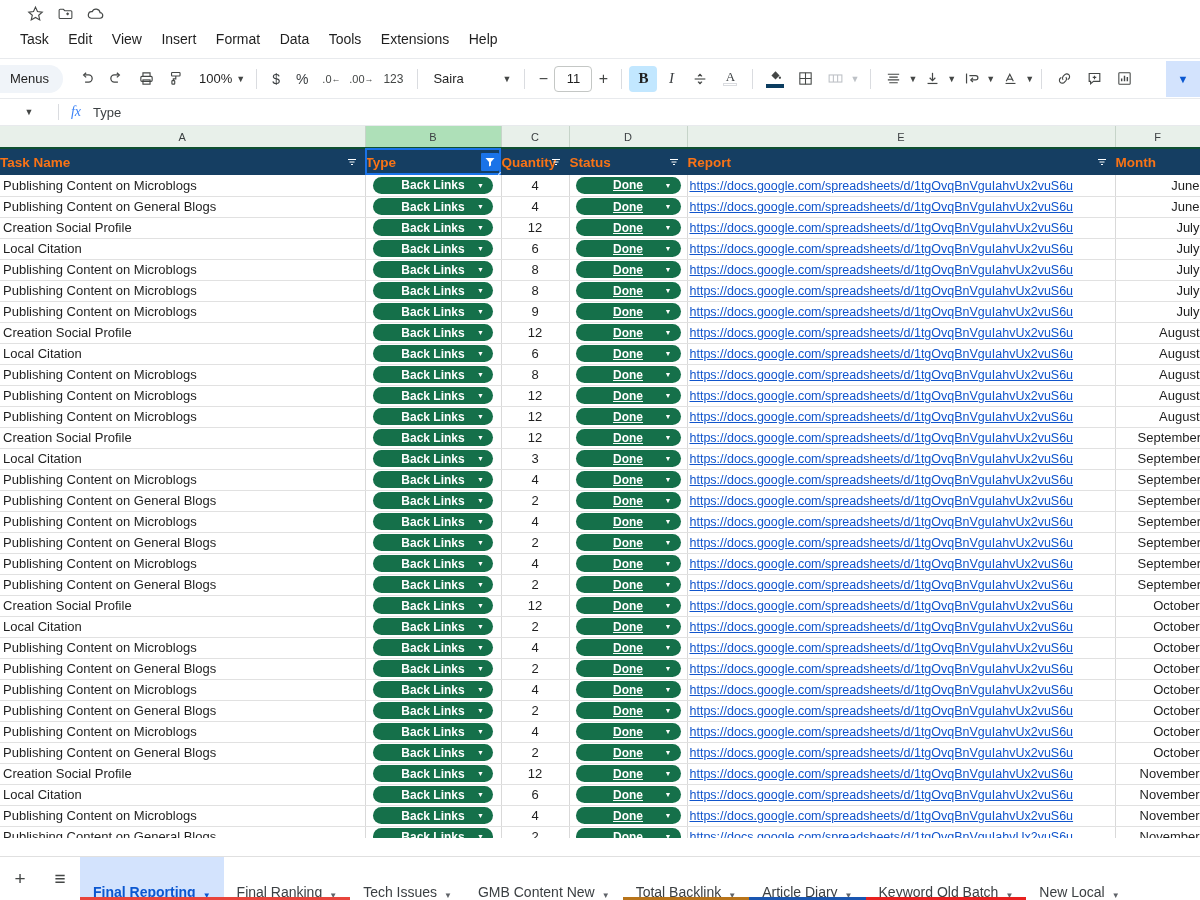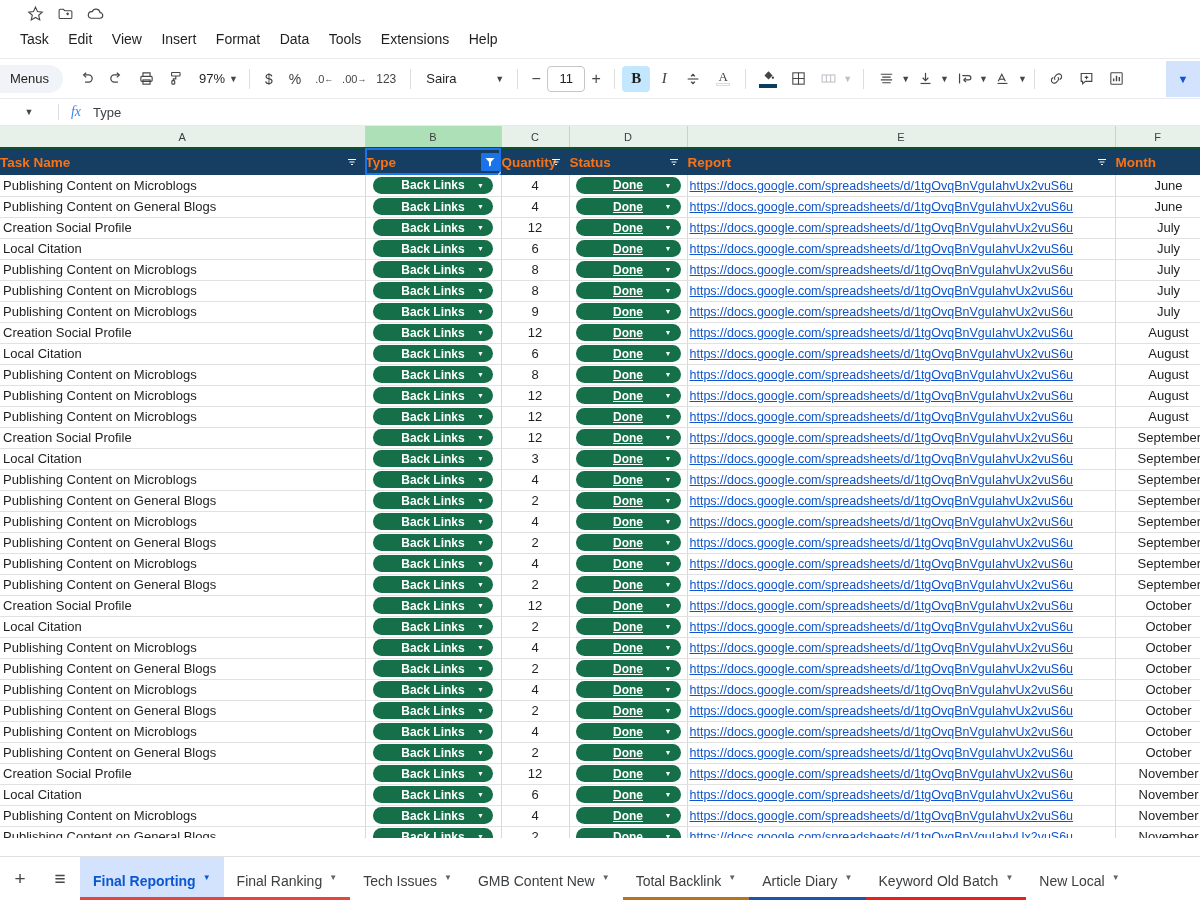--- a/index.html
+++ b/index.html
@@ -130,21 +130,21 @@
   }
 
   tr.datarow td {
     height: 21px; border-right: 1px solid #d9d9d9; border-bottom: 1px solid #e1e1e1;
     font-size: 13px; color: #1f1f1f; background: #fff; overflow: hidden; white-space: nowrap;
   }
   td.c-task { padding-left: 3px; }
   td.c-type, td.c-status { text-align: center; padding: 0 4px; }
   td.c-qty { text-align: center; }
   td.c-report { padding-left: 2px; }
-  td.c-month { text-align: center; color: #1f4e9c; padding-left: 22px; }
+  td.c-month { text-align: right; color: #1f4e9c; padding-left: 22px; }
 
   .chip {
     display: inline-flex; align-items: center; justify-content: center;
     gap: 0px; position: relative;
     background: #15704a; color: #fff; border-radius: 11px;
     height: 17px; width: 100%; max-width: 120px;
     font-size: 12px; font-weight: bold;
   }
   .chip .cv { font-size: 7px; position: absolute; right: 9px; top: 5px; }
   .chip.status { max-width: 105px; text-decoration: underline; }
@@ -157,22 +157,22 @@
     position: absolute; bottom: 0; left: 0; width: 1200px; height: 44px;
     background: #fff; border-top: 1px solid #e0e0e0;
     display: flex; align-items: stretch;
   }
   .tb-btn {
     width: 40px; display: flex; align-items: center; justify-content: center;
     color: #444746; font-size: 19px;
   }
   .tabs { display: flex; align-items: stretch; overflow: hidden; }
   .tab {
-    display: flex; align-items: flex-start; gap: 7px;
-    padding: 16px 13px; font-size: 14px; color: #3c4043;
+    display: flex; align-items: flex-end; gap: 7px;
+    padding: 0 13px; font-size: 14px; color: #3c4043;
     position: relative; white-space: nowrap;
   }
   .tab.active { background: #d3e3fd; color: #0b57d0; font-weight: bold; }
   .tab .tcaret { font-size: 8px; color: #5f6368; }
   .tab.active .tcaret { color: #0b57d0; }
   .tab .uline { position: absolute; left: 0; right: 0; bottom: 0; height: 3px; }
 </style>
 </head>
 <body>
 
@@ -236,21 +236,21 @@
   </div>
   <div class="tb-ico">
     <svg width="17" height="17" viewBox="0 0 24 24" fill="none" stroke="#444746" stroke-width="1.6">
         <rect x="5" y="3.5" width="12" height="5" rx="1"></rect>
         <path d="M11 8.5v4H7.5v3"></path>
         <rect x="5.5" y="15" width="4" height="5" rx="1"></rect>
       </svg>
   </div>
 
   <div class="zoom-box">
-    <span>97%</span>
+    <span>100%</span>
     <span class="caret">▼</span>
   </div>
   <div class="sep"></div>
 
   <div class="money">$</div>
   <div class="money">%</div>
   <div class="tb-ico">
     <span style="font-size:11px">.0</span>
       <span style="font-size:9px">←</span>
   </div>

